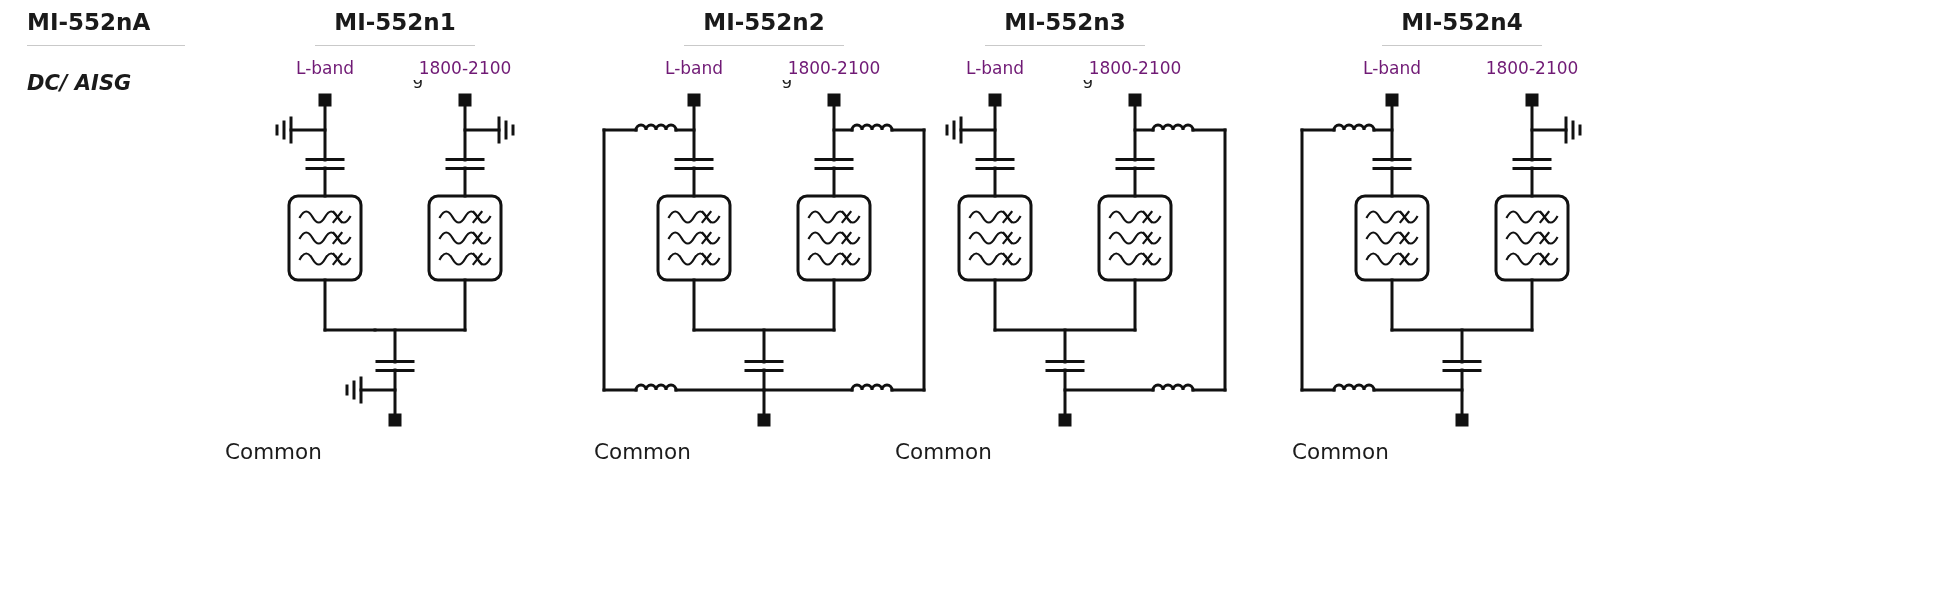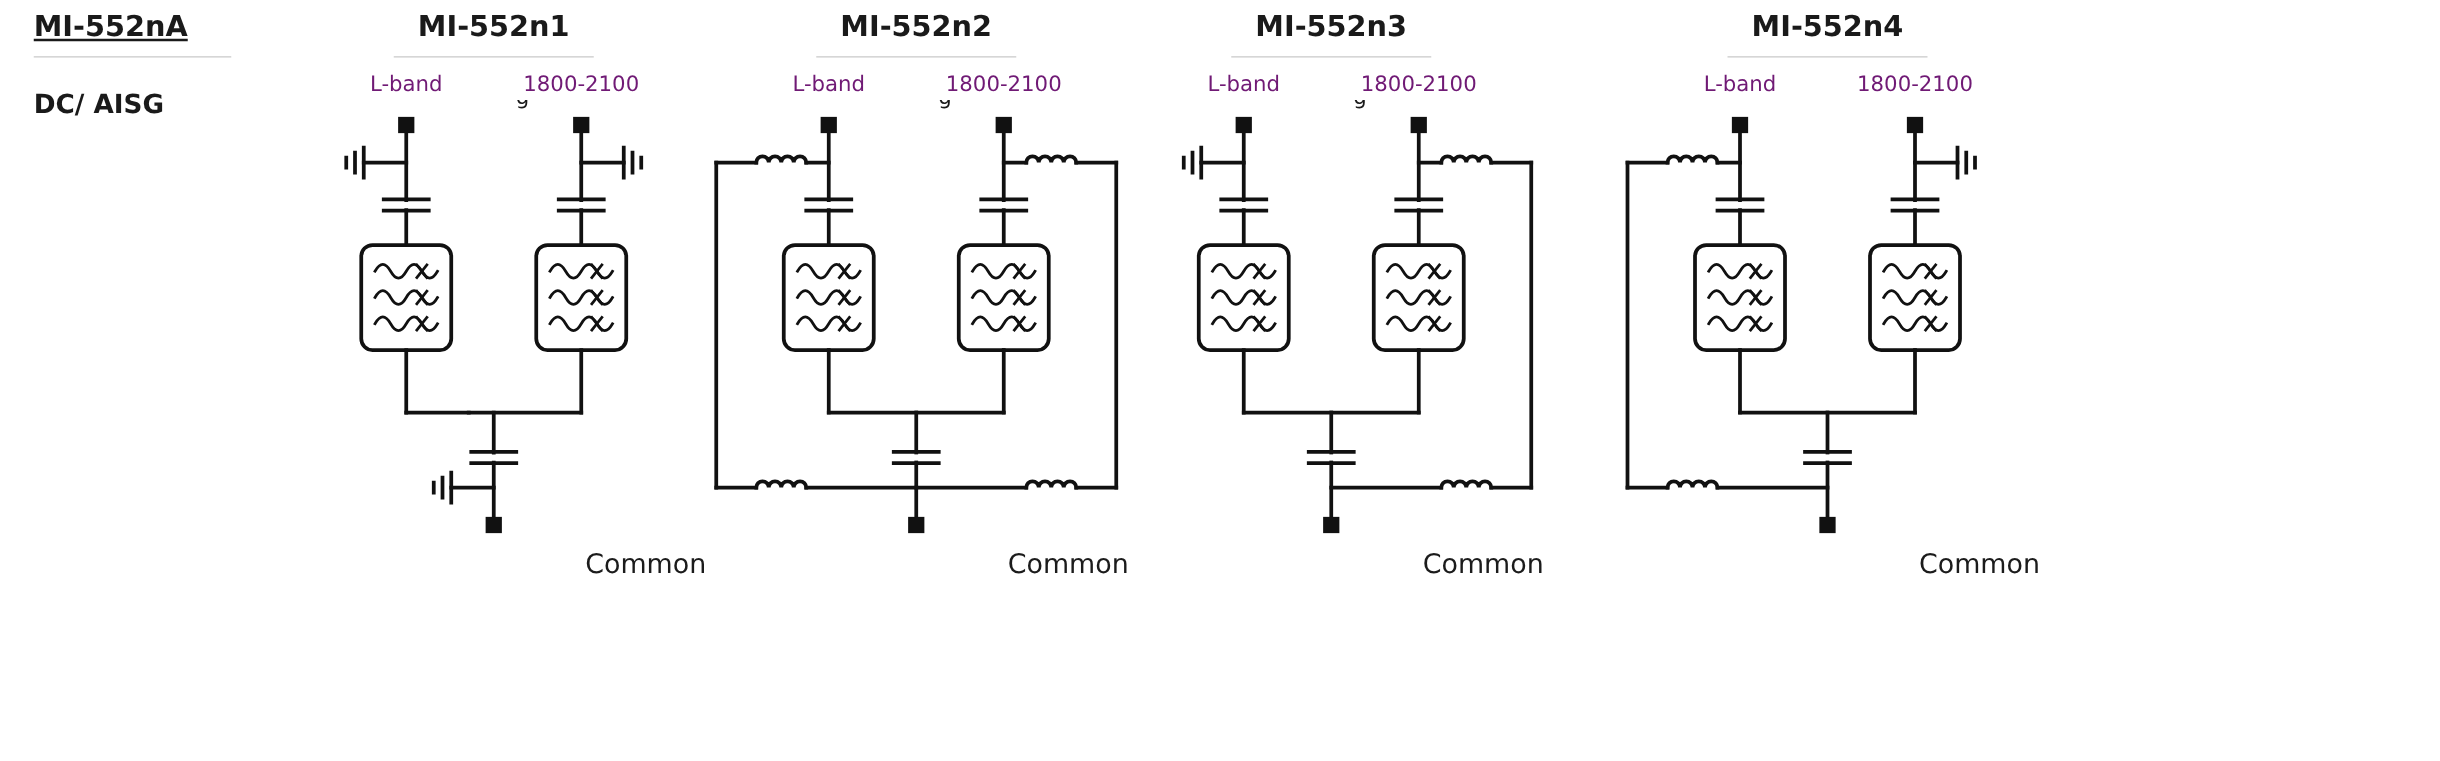--- a/index.html
+++ b/index.html
@@ -1,39 +1,39 @@
 <!DOCTYPE html>
 <html><head>
 <meta charset="utf-8">
 <style>
   * { margin:0; padding:0; box-sizing:border-box; }
   body { background:#ffffff; font-family:"DejaVu Sans","Liberation Sans",sans-serif; color:#1a1a1a; }
   .page { position:relative; width:1952px; height:609px; background:#fff; overflow:hidden; }
 
   .left-panel { position:absolute; left:27px; top:8px; width:210px; }
-  .left-panel h1 { font-size:23px; font-weight:bold; line-height:28px;text-decoration:underline; }
+  .left-panel h1 { font-size:23px; font-weight:bold; line-height:28px; }
   .panel-divider { width:158px; height:1px; background:#c9c9c9; margin-top:9px; }
-  .features { margin-top:24px; font-size:21px; font-weight:bold; line-height:27px; }
+  .features { margin-top:24px; font-size:21px; font-weight:bold; line-height:27px;font-style:italic; }
 
   .variant { position:absolute; top:8px; width:340px; display:flex; flex-direction:column; align-items:center; }
   .variant h2 { font-size:23px; font-weight:bold; line-height:28px; }
   .title-underline { width:160px; height:1px; background:#c9c9c9; margin-top:9px; }
 
   .ports { position:relative; width:340px; height:22px; margin-top:12px; font-size:17px; color:#701a75; }
   .ports span { position:absolute; top:0; transform:translateX(-50%); white-space:nowrap; }
   .port-l { left:100px; }
   .port-r { left:240px; }
 
   .artifact { width:340px; height:8px; overflow:hidden; text-align:center; }
   .artifact span { display:block; font-size:17px; line-height:16px; margin-top:-10px; padding-left:46px; }
 
   .circuit { display:block; margin-top:2px; }
   .ckt { stroke:#111111; stroke-width:3; fill:none; stroke-linecap:square; }
 
-  .common { width:340px; text-align:right; font-size:21.5px; margin-top:4px; color:#1b1b1b; }
+  .common { width:340px; text-align:left; font-size:21.5px; margin-top:4px; color:#1b1b1b; }
 </style>
 </head>
 <body>
 
 <svg width="0" height="0" style="position:absolute" aria-hidden="true">
   <defs>
     <g id="d-term">
       <rect x="-6.5" y="-6.5" width="13" height="13" fill="#111" stroke="none"></rect>
     </g>
     <g id="d-vcap">
@@ -121,21 +121,21 @@
         </g>
         <g>
           <line x1="170" y1="300" x2="136" y2="300"></line>
           <use href="#d-gnd-l" x="136" y="300"></use>
         </g>
       </g>
     </svg>
     <div class="common">Common</div>
   </section>
 
-  <section class="variant" style="left:563px">
+  <section class="variant" style="left:594px">
     <h2>MI-552n2</h2>
     <div class="title-underline"></div>
     <div class="ports">
       <span class="port-l">L-band</span>
       <span class="port-r">1800-2100</span>
     </div>
     <div class="artifact">
         <span>g</span>
       </div>
     <svg class="circuit" width="340" height="345" viewBox="0 0 340 345">

